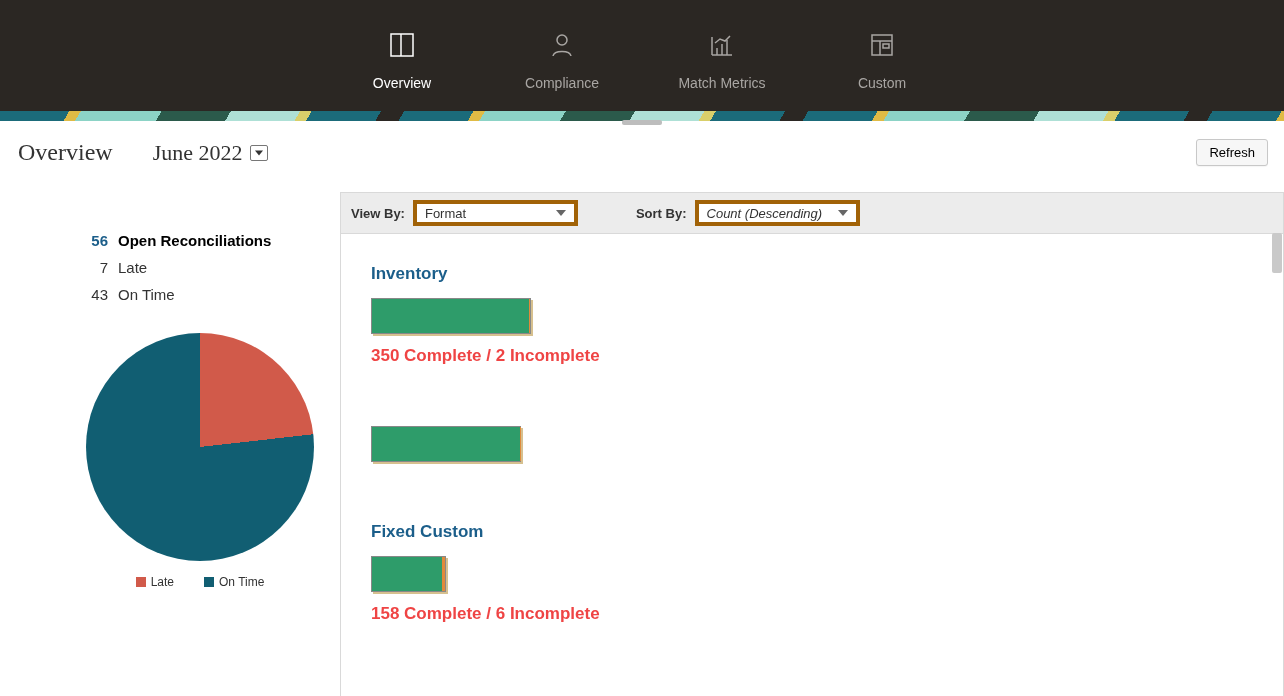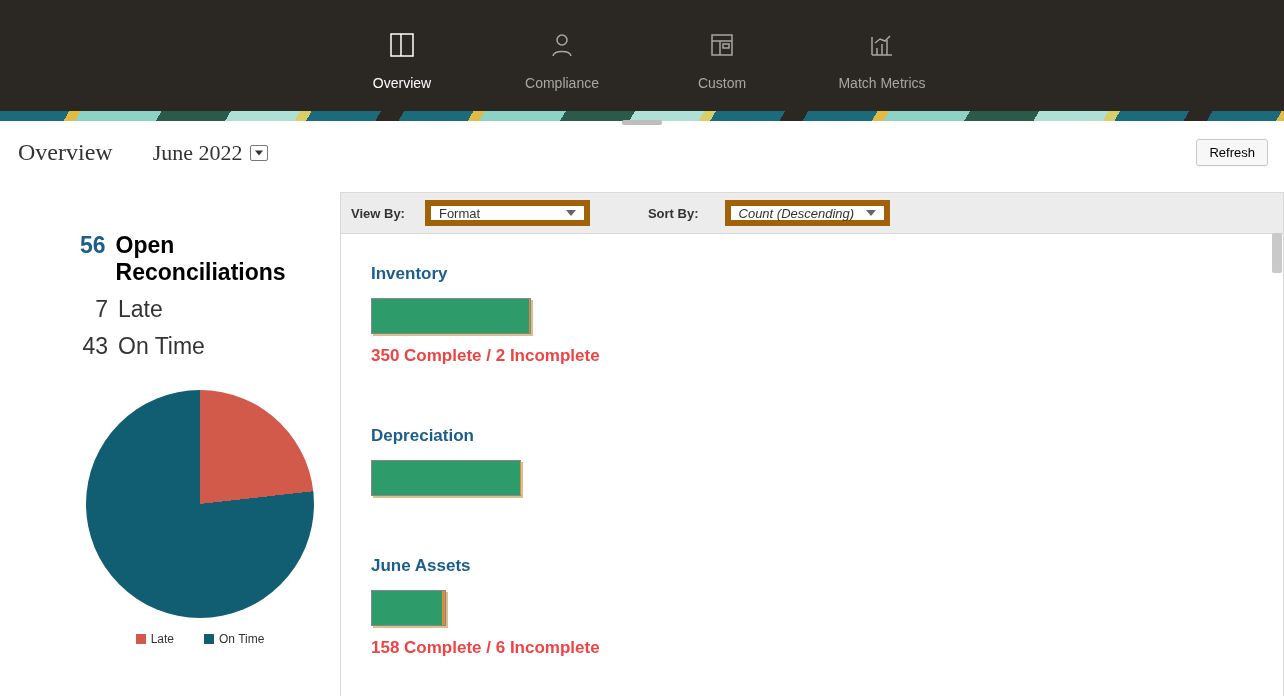--- a/index.html
+++ b/index.html
@@ -62,21 +62,21 @@
   .spacer { flex: 1; }
   .refresh-btn {
     border: 1px solid #c8c8c8; background: #f7f7f7; padding: 5px 12px; font-size: 13px; border-radius: 3px; cursor: pointer;
     box-shadow: 0 1px 1px rgba(0,0,0,0.04);
   }
 
   
   .content { display: flex; padding: 0 0 0 0; }
 
   .left-panel { width: 340px; padding: 60px 20px 0 80px; }
-  .summary-line { display: flex; align-items: baseline; gap: 10px; margin-bottom: 10px; font-size: 23px; }
+  .summary-line { display: flex; align-items: baseline; gap: 10px; margin-bottom: 10px; font-size: 15px; }
   .summary-line .num { width: 28px; text-align: right; }
   .summary-active .num, .summary-active .lbl { color: #1b5e8a; font-weight: 600; }
   .summary-line .lbl { color: #000000; }
   .summary-line.plain .num, .summary-line.plain .lbl { color: #333; font-weight: normal; }
 
   
   .pie-wrap { margin-top: 30px; display: flex; flex-direction: column; align-items: center; }
   .pie { width: 228px; height: 228px; border-radius: 50%; position: relative; }
   .pie-legend { display: flex; gap: 30px; margin-top: 14px; font-size: 12px; color: #333; }
   .legend-item { display: flex; align-items: center; gap: 5px; }
@@ -95,21 +95,21 @@
   .filter-bar {
     background: #ececec;
     border-bottom: 1px solid #d9d9d9;
     padding: 7px 10px;
     display: flex;
     align-items: center;
     gap: 18px;
   }
   .filter-label { font-size: 13px; font-weight: 600; color: #333; }
   .fake-select {
-    background: #fff; border: 6px solid #a16207; height: 26px; display: inline-flex; align-items: center;
+    background: #fff; border: 4px solid #a16207; height: 26px; display: inline-flex; align-items: center;
     padding: 0 8px; justify-content: space-between; font-size: 13px; color: #333; cursor: pointer;
   }
   .fake-select svg { width: 10px; height: 6px; }
   .viewby .fake-select { width: 165px; }
   .sortby .fake-select { width: 165px; font-style: italic; }
   .sortby { margin-left: 40px; }
 
   
   .cards-scroll { flex: 1; overflow-y: auto; padding: 30px 30px 0 30px; }
   .card { margin-bottom: 60px; }
@@ -142,45 +142,45 @@
     <span class="nav-label">Overview</span>
   </div>
   <div class="nav-item">
     <span class="nav-icon">
       <svg viewBox="0 0 28 28" fill="none" stroke="#a9a6a3" stroke-width="1.5">
         <circle cx="14" cy="9" r="5"></circle>
         <path d="M5 25c1-6 17-6 18 0"></path>
       </svg>
     </span>
     <span class="nav-label">Compliance</span>
-  </div>
-  <div class="nav-item">
-    <span class="nav-icon">
-      <svg viewBox="0 0 28 28" fill="none" stroke="#a9a6a3" stroke-width="1.5">
-        <rect x="4" y="4" width="20" height="20"></rect>
-        <line x1="4" y1="10" x2="24" y2="10"></line>
-        <line x1="12" y1="10" x2="12" y2="24"></line>
-        <rect x="15" y="13" width="6" height="4"></rect>
-      </svg>
-    </span>
-    <span class="nav-label">Custom</span>
   </div>
   <div class="nav-item">
     <span class="nav-icon">
       <svg viewBox="0 0 28 28" fill="none" stroke="#a9a6a3" stroke-width="1.5">
         <line x1="4" y1="24" x2="24" y2="24"></line>
         <line x1="4" y1="24" x2="4" y2="6"></line>
         <line x1="9" y1="24" x2="9" y2="17"></line>
         <line x1="14" y1="24" x2="14" y2="13"></line>
         <line x1="19" y1="24" x2="19" y2="9"></line>
         <polyline points="7,12 12,8 17,10 22,5"></polyline>
       </svg>
     </span>
     <span class="nav-label">Match Metrics</span>
   </div>
+  <div class="nav-item">
+    <span class="nav-icon">
+      <svg viewBox="0 0 28 28" fill="none" stroke="#a9a6a3" stroke-width="1.5">
+        <rect x="4" y="4" width="20" height="20"></rect>
+        <line x1="4" y1="10" x2="24" y2="10"></line>
+        <line x1="12" y1="10" x2="12" y2="24"></line>
+        <rect x="15" y="13" width="6" height="4"></rect>
+      </svg>
+    </span>
+    <span class="nav-label">Custom</span>
+  </div>
 </div>
 
 <div class="ribbon">
   <div class="ribbon-handle"></div>
 </div>
 
 <div class="header-row">
   <span class="page-title">Overview</span>
   <span class="period-label">June 2022</span>
   <span class="period-dropdown-btn">
@@ -218,58 +218,57 @@
         <div class="legend-item">
           <span class="legend-swatch" id="swatch-1" style="background: rgb(17, 94, 114);"></span>
           <span>On Time</span>
         </div>
       </div>
     </div>
   </div>
 
   <div class="right-panel">
     <div class="filter-bar">
-      <div class="viewby" style="display:flex;align-items:center;gap:20px;">
+      <div class="viewby" style="display:flex;align-items:center;gap:8px;">
         <span class="filter-label">View By:</span>
         <div class="fake-select">
           <span>Format</span>
           <svg viewBox="0 0 10 6">
               <polygon points="0,0 10,0 5,6" fill="#666"></polygon>
             </svg>
         </div>
       </div>
-      <div class="sortby" style="display:flex;align-items:center;gap:26px;">
+      <div class="sortby" style="display:flex;align-items:center;gap:8px;">
         <span class="filter-label">Sort By:</span>
         <div class="fake-select">
           <span>Count (Descending)</span>
           <svg viewBox="0 0 10 6">
               <polygon points="0,0 10,0 5,6" fill="#666"></polygon>
             </svg>
         </div>
       </div>
     </div>
 
     <div class="cards-scroll" id="cards-scroll">
         <div class="card">
           <div class="card-title">Inventory</div>
           <div class="card-bar" style="width: 160px;">
             <div class="bar-seg complete" style="width: 99.4318%;"></div>
             <div class="bar-seg incomplete" style="width: 0.568182%;"></div>
           </div>
           <div class="card-summary">350 Complete / 2 Incomplete</div>
         </div>
         <div class="card">
-          <div class="card-title">Depreciation</div>
           <div class="card-bar" style="width: 150px;">
             <div class="bar-seg complete" style="width: 99.6951%;"></div>
             <div class="bar-seg incomplete" style="width: 0.304878%;"></div>
           </div>
         </div>
         <div class="card">
-          <div class="card-title">June Assets</div>
+          <div class="card-title">Fixed Custom</div>
           <div class="card-bar" style="width: 75px;">
             <div class="bar-seg complete" style="width: 96.3415%;"></div>
             <div class="bar-seg incomplete" style="width: 3.65854%;"></div>
           </div>
           <div class="card-summary">158 Complete / 6 Incomplete</div>
         </div>
       </div>
     <div class="scroll-indicator"></div>
   </div>
 

